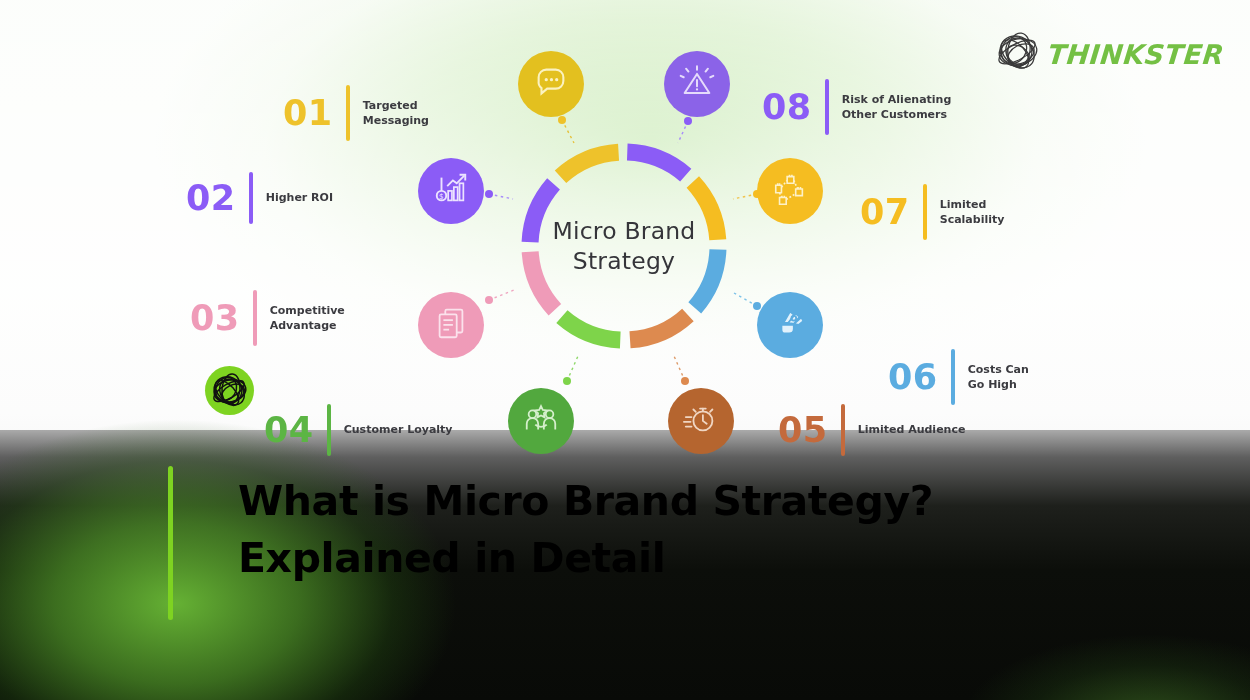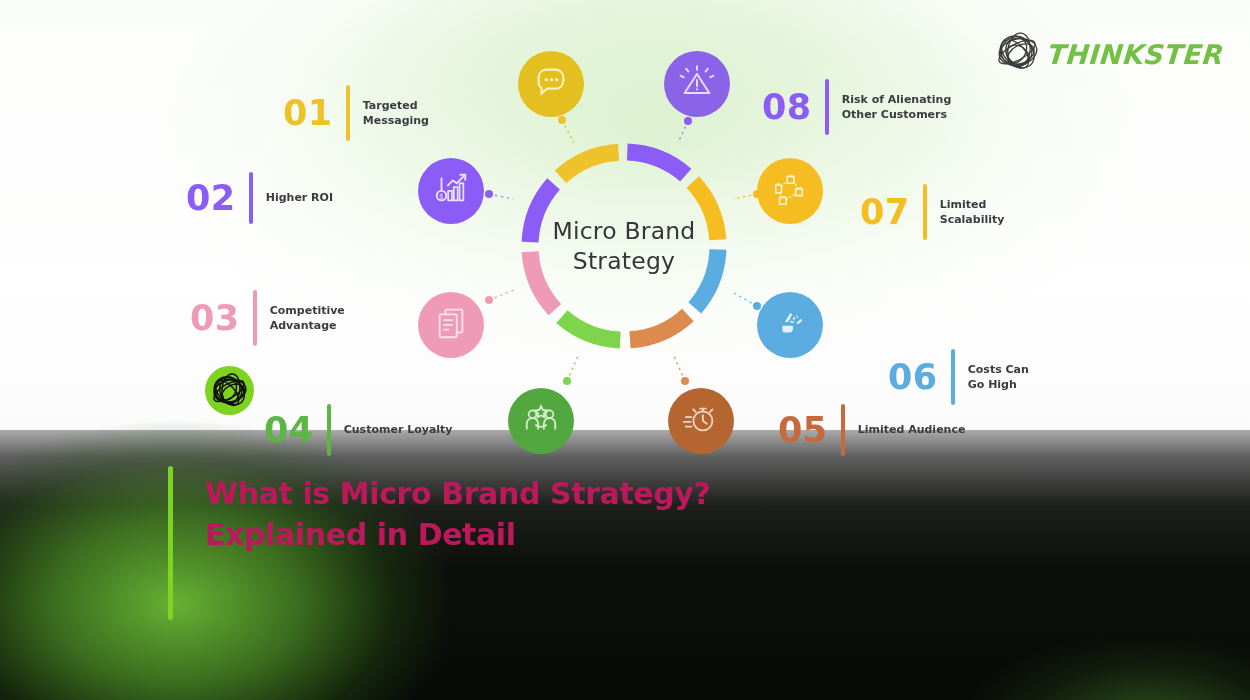--- a/index.html
+++ b/index.html
@@ -109,22 +109,22 @@
   }
 
   
   .title-rule {
     position: absolute; left: 168px; top: 466px;
     width: 5px; height: 154px; background: #7ed321; border-radius: 3px;
   }
   .title-block { position: absolute; left: 205px; top: 473px; width: 860px; }
   .title-line {
     font-family: "DejaVu Sans", sans-serif;
-    font-weight: 700; font-size: 30px; line-height: 1.38;
-    color: #be185d; letter-spacing: -0.4px;
+    font-weight: 700; font-size: 41px; line-height: 1.38;
+    color: #000000; letter-spacing: -0.4px; margin-left: 33px;
   }
 </style>
 </head>
 <body>
 
 <div id="stage">
 
   <div class="bg-green-top"></div>
   <div class="bg-white-veil"></div>
   <div class="bg-dark"></div>

